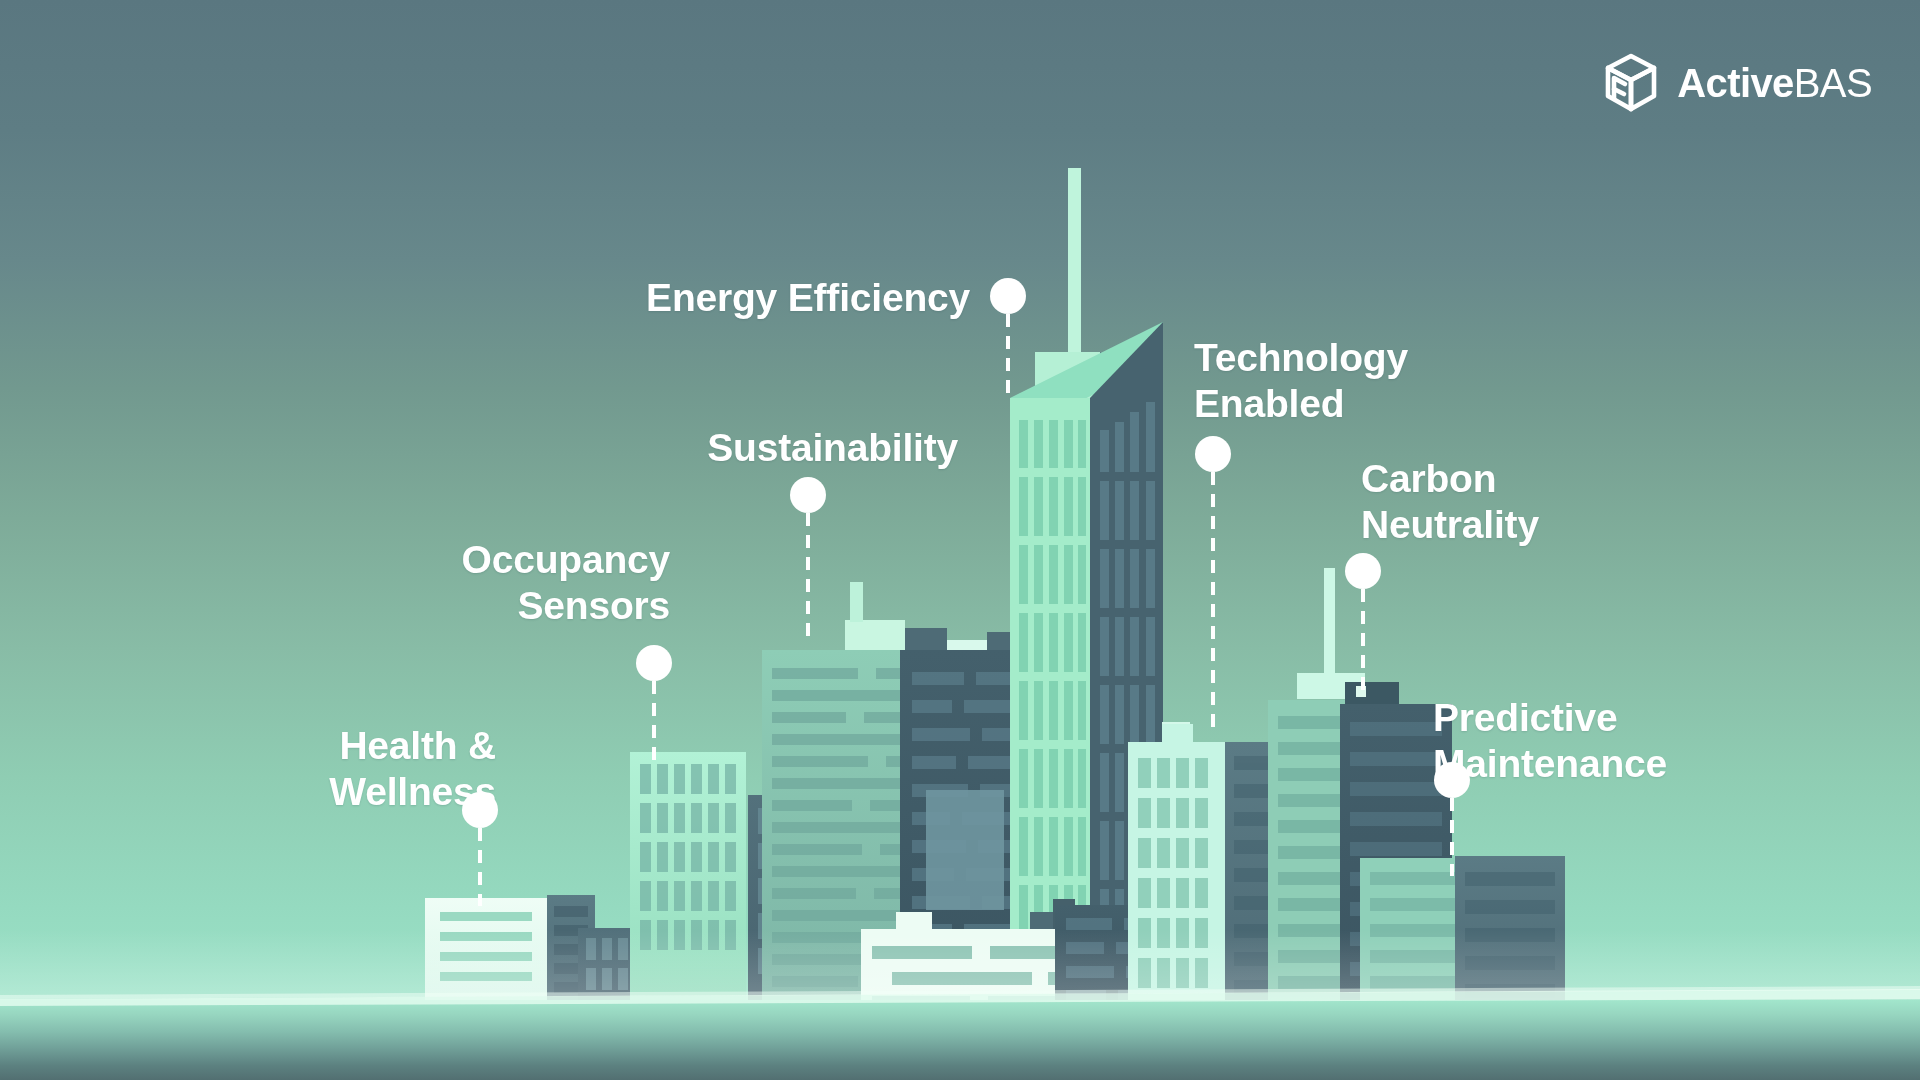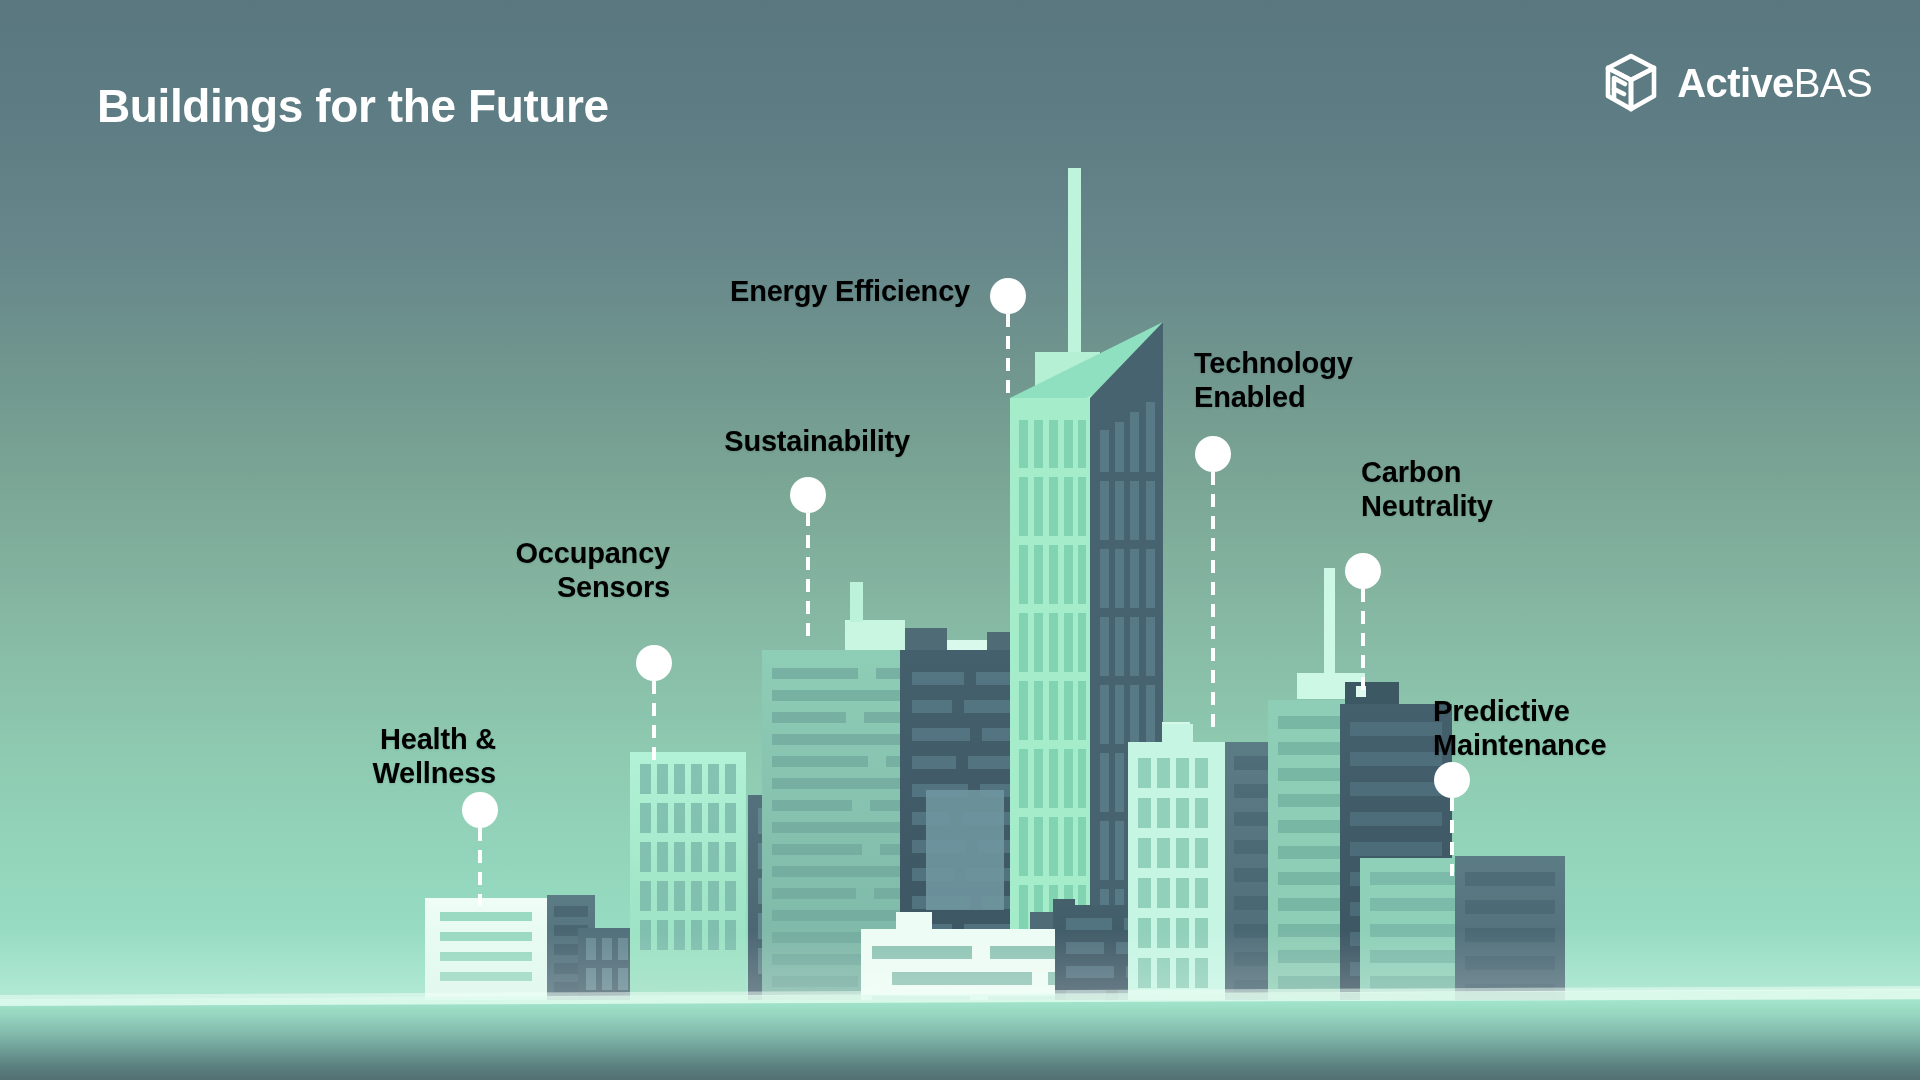--- a/index.html
+++ b/index.html
@@ -56,23 +56,23 @@
   }
   .leader {
     position:absolute;
     width:4px;
     background-image:linear-gradient(#ffffff 0 58%, rgba(255,255,255,0) 58% 100%);
     background-size:4px 22px;
     background-repeat:repeat-y;
   }
   .label {
     position:absolute;
-    color:#000000;
+    color:#ffffff;
     font-weight:bold;
-    font-size:29px;
+    font-size:39px;
     line-height:1.17;
     letter-spacing:-0.2px;
     white-space:pre-line;
     text-shadow:0 1px 2px rgba(40,70,75,.18);
   }
   .label.r { text-align:right; }
   .label.l { text-align:left; }
   
   #pageTitle {
     position:absolute;
@@ -528,21 +528,20 @@
     </g>
   </svg>
 
   <div id="ground"></div>
 
   <svg id="horizonLight" viewBox="0 0 1920 20" preserveAspectRatio="none">
     <polygon points="0,13 1920,3 1920,13 0,20" fill="#e2fbef" opacity=".85"></polygon>
     <polygon points="0,9 1920,0 1920,4 0,13" fill="#f2fff8" opacity=".5"></polygon>
   </svg>
 
-  <div id="pageTitle">Buildings for the Future</div>
 
   <div id="logo">
     <svg id="logoMarkBox" viewBox="0 0 58 62">
       <g fill="none" stroke="#ffffff" stroke-width="4.6" stroke-linejoin="round" stroke-linecap="round">
 
         <path d="M29 4 L52 16 L29 28 L6 16 Z"></path>
 
         <path d="M6 16 L6 44 L29 57 L29 28 Z"></path>
 
         <path d="M52 16 L52 44 L29 57 L29 28 Z"></path>
@@ -558,27 +557,27 @@
 
   <div id="calloutLayer">
       <div class="label r" style="left: 196px; top: 723px; width: 300px;">Health &amp;
 Wellness</div>
       <div class="leader" style="left: 478px; top: 828px; height: 78px;"></div>
       <div class="marker" style="left: 462px; top: 792px; background: rgb(255, 255, 255);"></div>
       <div class="label r" style="left: 320px; top: 537px; width: 350px;">Occupancy
 Sensors</div>
       <div class="leader" style="left: 652px; top: 681px; height: 86px;"></div>
       <div class="marker" style="left: 636px; top: 645px; background: rgb(255, 255, 255);"></div>
-      <div class="label r" style="left: 440px; top: 425px; width: 470px;">Sustainability</div>
+      <div class="label r" style="left: 488px; top: 425px; width: 470px;">Sustainability</div>
       <div class="leader" style="left: 806px; top: 513px; height: 125px;"></div>
       <div class="marker" style="left: 790px; top: 477px; background: rgb(255, 255, 255);"></div>
       <div class="label r" style="left: 400px; top: 275px; width: 570px;">Energy Efficiency</div>
       <div class="leader" style="left: 1006px; top: 314px; height: 82px;"></div>
       <div class="marker" style="left: 990px; top: 278px; background: rgb(255, 255, 255);"></div>
-      <div class="label l" style="left: 1194px; top: 335px; width: 340px; margin-top: 12px;">Technology
+      <div class="label l" style="left: 1194px; top: 335px; width: 340px;">Technology
 Enabled</div>
       <div class="leader" style="left: 1211px; top: 472px; height: 262px;"></div>
       <div class="marker" style="left: 1195px; top: 436px; background: rgb(255, 255, 255);"></div>
       <div class="label l" style="left: 1343px; top: 456px; width: 320px; margin-left: 18px;">Carbon
 Neutrality</div>
       <div class="leader" style="left: 1361px; top: 589px; height: 110px;"></div>
       <div class="marker" style="left: 1345px; top: 553px; background: rgb(255, 255, 255);"></div>
       <div class="label l" style="left: 1433px; top: 695px; width: 400px;">Predictive
 Maintenance</div>
       <div class="leader" style="left: 1450px; top: 798px; height: 78px;"></div>

